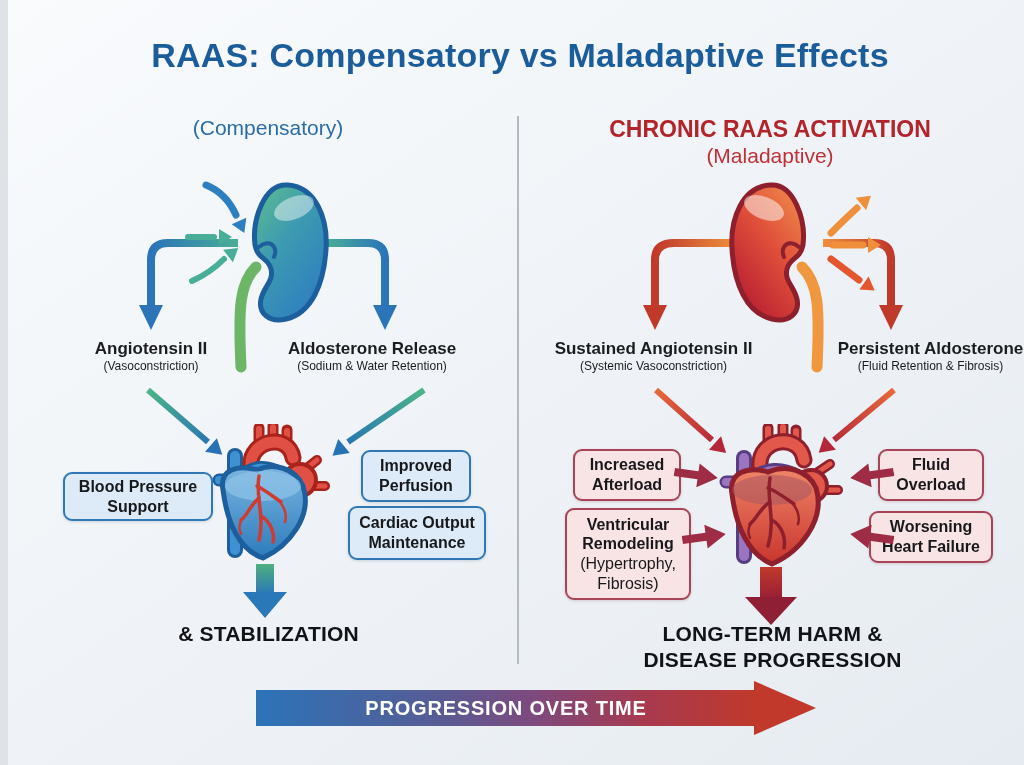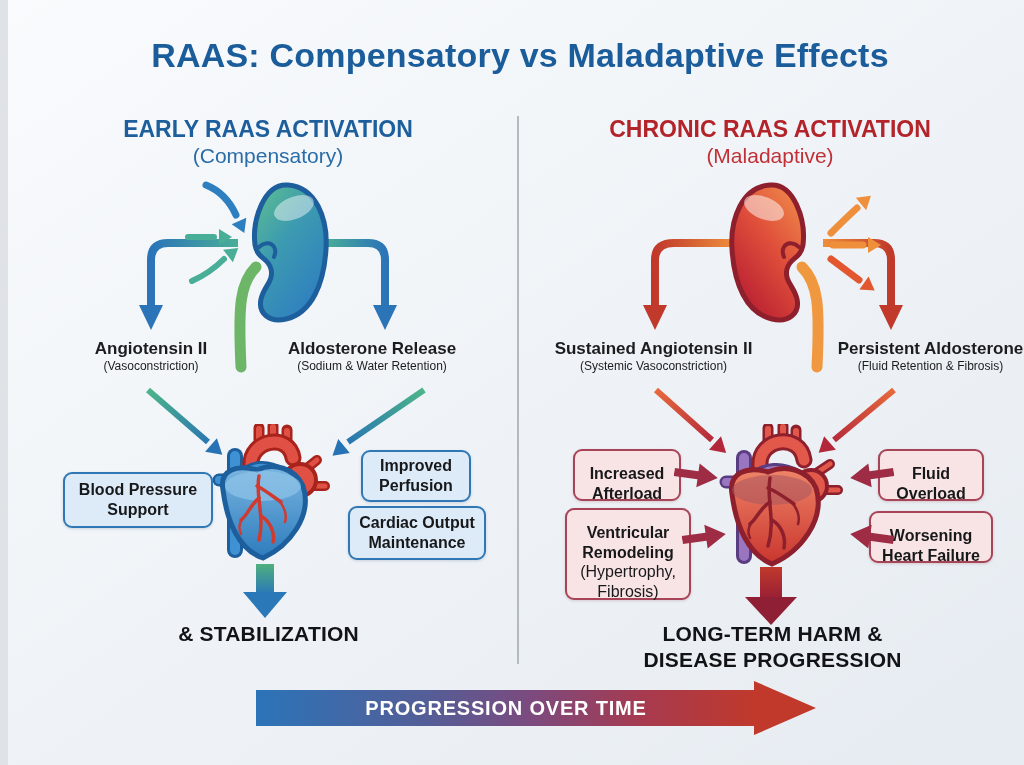--- a/index.html
+++ b/index.html
@@ -28,22 +28,22 @@
   .benefit-box{
     position:absolute;background:#ddeaf7;border:2px solid #2f78b5;border-radius:9px;
     font-size:16px;font-weight:bold;color:#17181a;text-align:center;
     display:flex;align-items:center;justify-content:center;
     padding:5px 7px;box-sizing:border-box;line-height:1.22;
     box-shadow:0 1px 3px rgba(30,60,100,.18);
   }
   .harm-box{
     position:absolute;background:#f9e4e5;border:2px solid #a84458;border-radius:9px;
     font-size:16px;font-weight:bold;color:#17181a;text-align:center;
-    display:flex;flex-direction:column;align-items:center;justify-content:flex-start;
-    padding:13px 7px;box-sizing:border-box;line-height:1.22;
+    display:flex;flex-direction:column;align-items:center;justify-content:center;
+    padding:5px 7px;box-sizing:border-box;line-height:1.22;
     box-shadow:0 1px 3px rgba(100,30,40,.18);
   }
   .harm-box .hb-normal{font-weight:normal;}
   .outcome{
     position:absolute;text-align:center;font-size:21px;font-weight:bold;
     color:#121316;line-height:1.22;letter-spacing:.2px;
   }
   .timeline{position:absolute;left:248px;top:681px;width:558px;height:54px;}
   .timeline .shaft{
     position:absolute;left:0;top:9px;width:500px;height:36px;
@@ -63,21 +63,20 @@
 </style>
 </head>
 <body>
 
 <div class="canvas">
 
   <h1 class="title">RAAS: Compensatory vs Maladaptive Effects</h1>
   <div class="divider"></div>
 
   <div class="col-head blue" style="left:60px;top:115px;width:400px;">
-    <div class="head-line">EARLY RAAS ACTIVATION</div>
     <div class="sub-line">(Compensatory)</div>
   </div>
   <div class="col-head red" style="left:562px;top:115px;width:400px;">
     <div class="head-line">CHRONIC RAAS ACTIVATION</div>
     <div class="sub-line">(Maladaptive)</div>
   </div>
 
   <svg class="abs" style="left:80px;top:175px;" width="360" height="200" viewBox="0 0 360 200">
     <defs>
       <linearGradient id="lgLB" gradientUnits="userSpaceOnUse" x1="63" y1="0" x2="150" y2="0">
@@ -257,21 +256,21 @@
     <g stroke="#8e1f2c" stroke-width="3.5" fill="none" stroke-linecap="round">
       <path d="M62,54 C58,76 68,96 60,122"></path>
       <path d="M62,78 C52,84 48,96 42,100"></path>
       <path d="M64,96 C74,102 78,114 76,124"></path>
       <path d="M60,64 C70,68 80,76 86,80"></path>
       <path d="M85,80 C90,86 92,94 90,100" stroke-width="2.5"></path>
       <path d="M43,99 C40,104 40,110 42,114" stroke-width="2.5"></path>
     </g>
   </svg>
 
-  <div class="benefit-box" style="left:55px;top:472px;width:150px;height:56px;">
+  <div class="benefit-box" style="left:55px;top:472px;width:150px;height:49px;">
     <span>Blood Pressure Support</span>
   </div>
   <div class="benefit-box" style="left:353px;top:450px;width:110px;height:52px;">
     <span>Improved Perfusion</span>
   </div>
   <div class="benefit-box" style="left:340px;top:506px;width:138px;height:54px;">
     <span>Cardiac Output Maintenance</span>
   </div>
 
   <div class="harm-box" style="left:565px;top:449px;width:108px;height:52px;">

